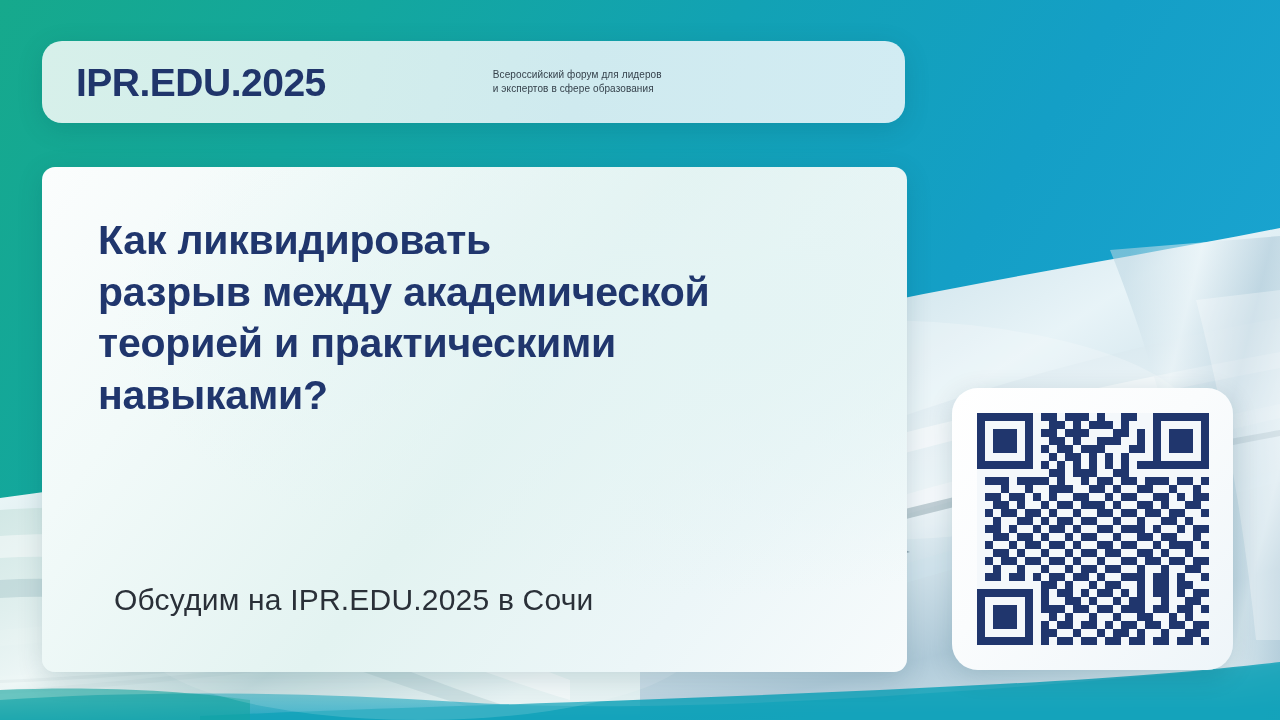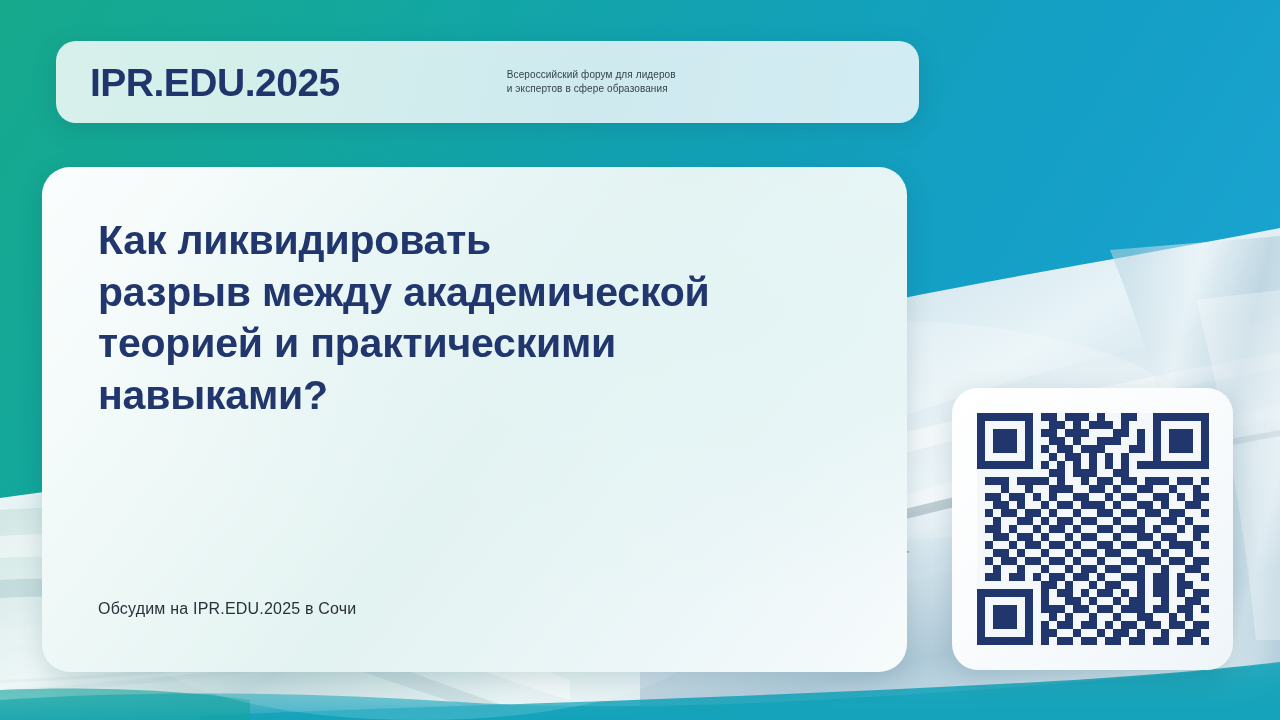--- a/index.html
+++ b/index.html
@@ -30,21 +30,21 @@
   .bg-svg { display: block; width: 1280px; height: 720px; }
 
   
   .card {
     position: absolute;
     border-radius: 22px;
     box-shadow: 0 6px 26px rgba(7, 60, 75, 0.16);
   }
 
   #header-card {
-    left: 56px;
+    left: 42px;
     top: 41px;
     width: 863px;
     height: 82px;
     border-radius: 20px;
     background: linear-gradient(103deg, #d7f0ea 0%, #d3eeeb 30%, #cfeaef 62%, #d2ecf3 100%);
     display: flex;
     align-items: center;
     padding: 0 34px;
     box-sizing: border-box;
   }
@@ -65,21 +65,21 @@
     color: #35414b;
     white-space: pre-line;
     letter-spacing: 0.1px;
   }
 
   #main-card {
     left: 42px;
     top: 167px;
     width: 865px;
     height: 505px;
-    border-radius: 28px;
+    border-radius: 13px;
     background:
       radial-gradient(120% 95% at 78% 30%, #e4f4f4 0%, rgba(228,244,244,0) 58%),
       linear-gradient(128deg, #fbfdfd 0%, #f2faf9 22%, #e3f3f1 52%, #ecf6f8 78%, #f7fbfc 100%);
     padding: 48px 56px;
     box-sizing: border-box;
     display: flex;
     flex-direction: column;
     justify-content: space-between;
   }
 
@@ -87,25 +87,25 @@
     font-size: 41px;
     font-weight: bold;
     line-height: 1.26;
     color: #20366d;
     letter-spacing: -0.2px;
     white-space: pre-line;
     margin: 0;
   }
 
   #footnote {
-    font-size: 16px;
+    font-size: 30px;
     color: #2a3038;
     letter-spacing: 0.2px;
     line-height: 1.2;
-    margin: 0 0 6px 0;
+    margin: 0 0 6px 16px;
   }
 
   #qr-card {
     left: 952px;
     top: 388px;
     width: 281px;
     height: 282px;
     border-radius: 26px;
     background: linear-gradient(135deg, #ffffff 0%, #fafcfd 45%, #eef5f9 100%);
     display: flex;

